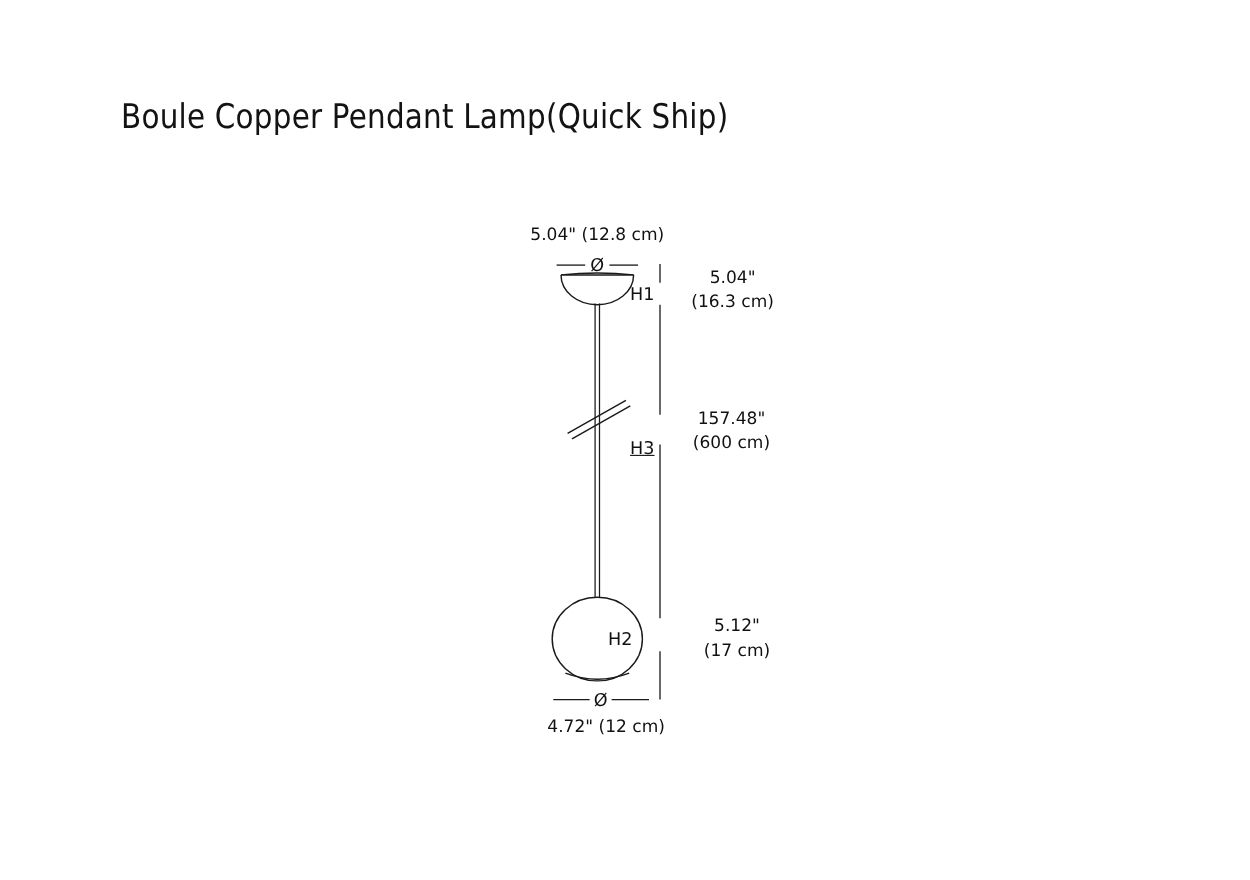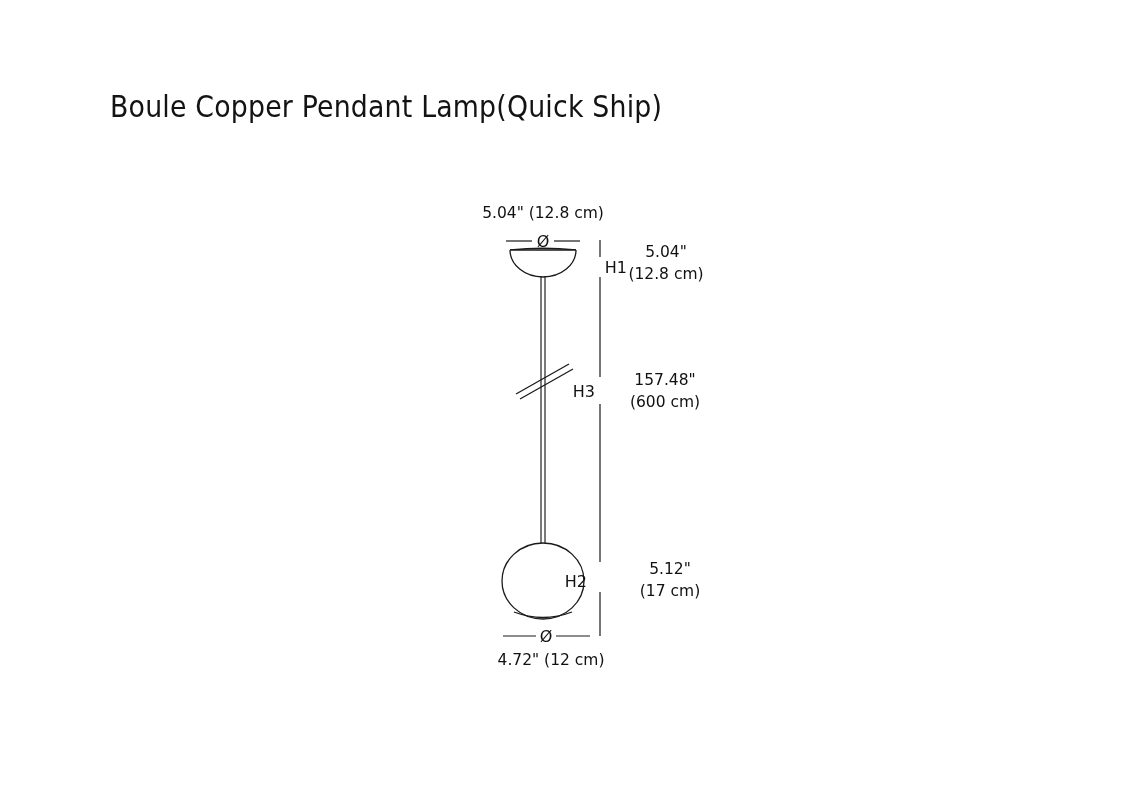--- a/index.html
+++ b/index.html
@@ -143,29 +143,29 @@
 </svg>
 
 <div class="callout center" style="left:543px; top:203px;">5.04" (12.8 cm)</div>
 
 <div class="dia-sym" style="left:543px; top:241px;">Ø</div>
 
 <div class="dia-sym" style="left:546px; top:636px;">Ø</div>
 
 <div class="callout center" style="left:551px; top:650px;">4.72" (12 cm)</div>
 
-<div class="dim-letter" style="left:600px; top:267px;margin-left:32px;">H1</div>
+<div class="dim-letter" style="left:600px; top:267px;">H1</div>
 <div class="dim-value" style="left:666px; top:263px;">
   <div>5.04"</div>
-  <div>(12.8 cm)</div>
+  <div>(16.3 cm)</div>
 </div>
 
-<div class="dim-letter" style="left:600px; top:391px;">H3</div>
+<div class="dim-letter" style="left:600px; top:407px;text-decoration:underline;">H3</div>
 <div class="dim-value" style="left:665px; top:391px;">
   <div>157.48"</div>
   <div>(600 cm)</div>
 </div>
 
-<div class="dim-letter" style="left:592px; top:581px;">H2</div>
+<div class="dim-letter" style="left:580px; top:581px;">H2</div>
 <div class="dim-value" style="left:670px; top:580px;">
   <div>5.12"</div>
   <div>(17 cm)</div>
 </div>
 
 </body></html>

